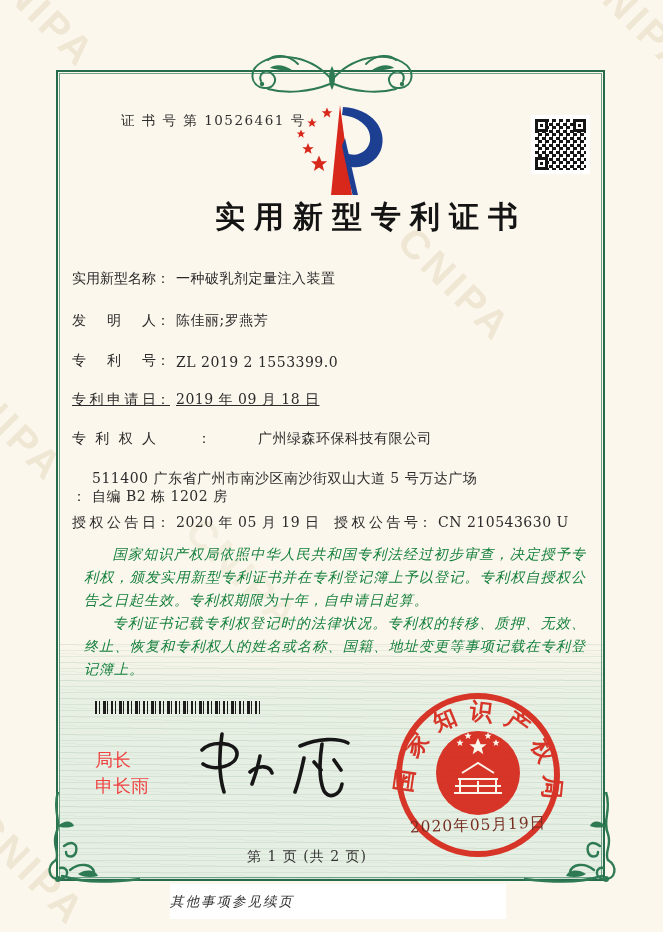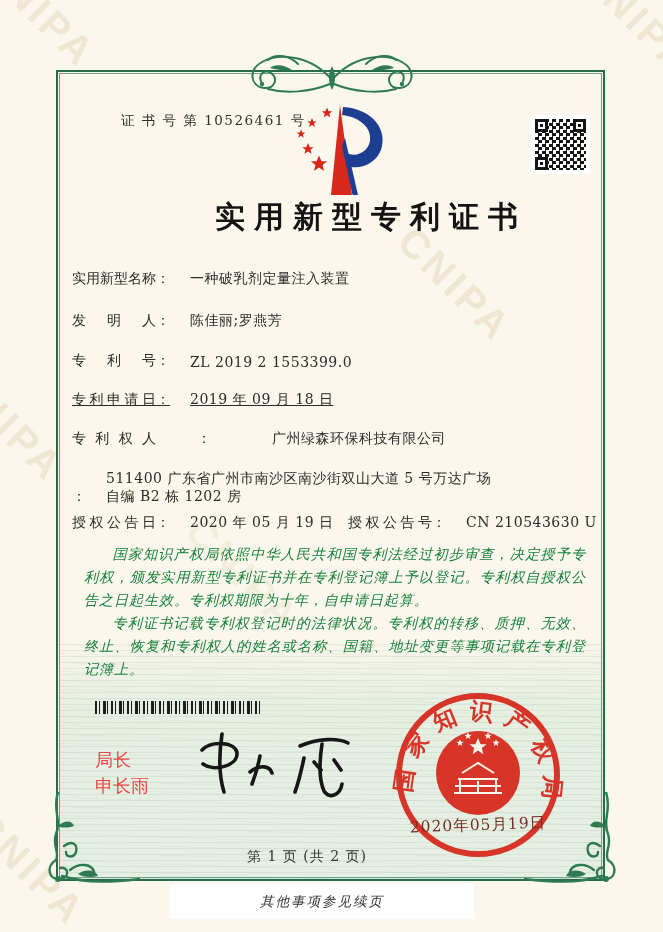--- a/index.html
+++ b/index.html
@@ -67,21 +67,21 @@
     letter-spacing:9px; text-indent:9px;margin-left:36px;
   }
 
   
   .field-row { position:absolute; left:72px; z-index:5; font-size:14px; color:#2b2b2b; display:flex;align-items:flex-end; }
   .flabel {
     display:inline-block; width:84px; text-align:justify; text-align-last:justify;
     flex:none; color:#2b2b2b;
   }
   .fcolon { flex:none; }
-  .fvalue { margin-left:20px; letter-spacing:0.5px; }
+  .fvalue { margin-left:6px; letter-spacing:0.5px; }
   .fvalue .line { display:block; }
   .pair2 { display:flex; margin-left:12px; }
 
   
   .legal {
     position:absolute; left:84px; top:543px; width:502px; z-index:5;
     font-size:14.2px; line-height:23px; color:#15803d; font-style:italic;
     letter-spacing:0.8px; text-align:justify;
   }
   .legal p { text-indent:2em; }
@@ -106,22 +106,22 @@
 
   
   .seal { position:absolute; left:392px; top:689px; z-index:6; opacity:0.93; }
 
   
   .page-num {
     position:absolute; left:56px; top:848px; width:502px; z-index:5;
     text-align:center; font-size:14px; color:#333; letter-spacing:1px;
   }
   .foot-strip {
-    position:absolute; left:170px; top:884px; width:304px; height:35px; z-index:5;
-    background:#ffffff; display:flex; align-items:center; justify-content:center;
+    position:absolute; left:170px; top:884px; width:336px; height:35px; z-index:5;
+    background:#ffffff; display:flex; align-items:center; 
   }
   .foot-strip span { font-size:13.5px; font-style:italic; color:#333; letter-spacing:2px; }
 </style>
 </head>
 <body>
 
 <div class="page">
 
   <div class="wm" style="left:-32px; top:-12px;">CNIPA</div>
   <div class="wm" style="left:566px; top:-4px;">CNIPA</div>

